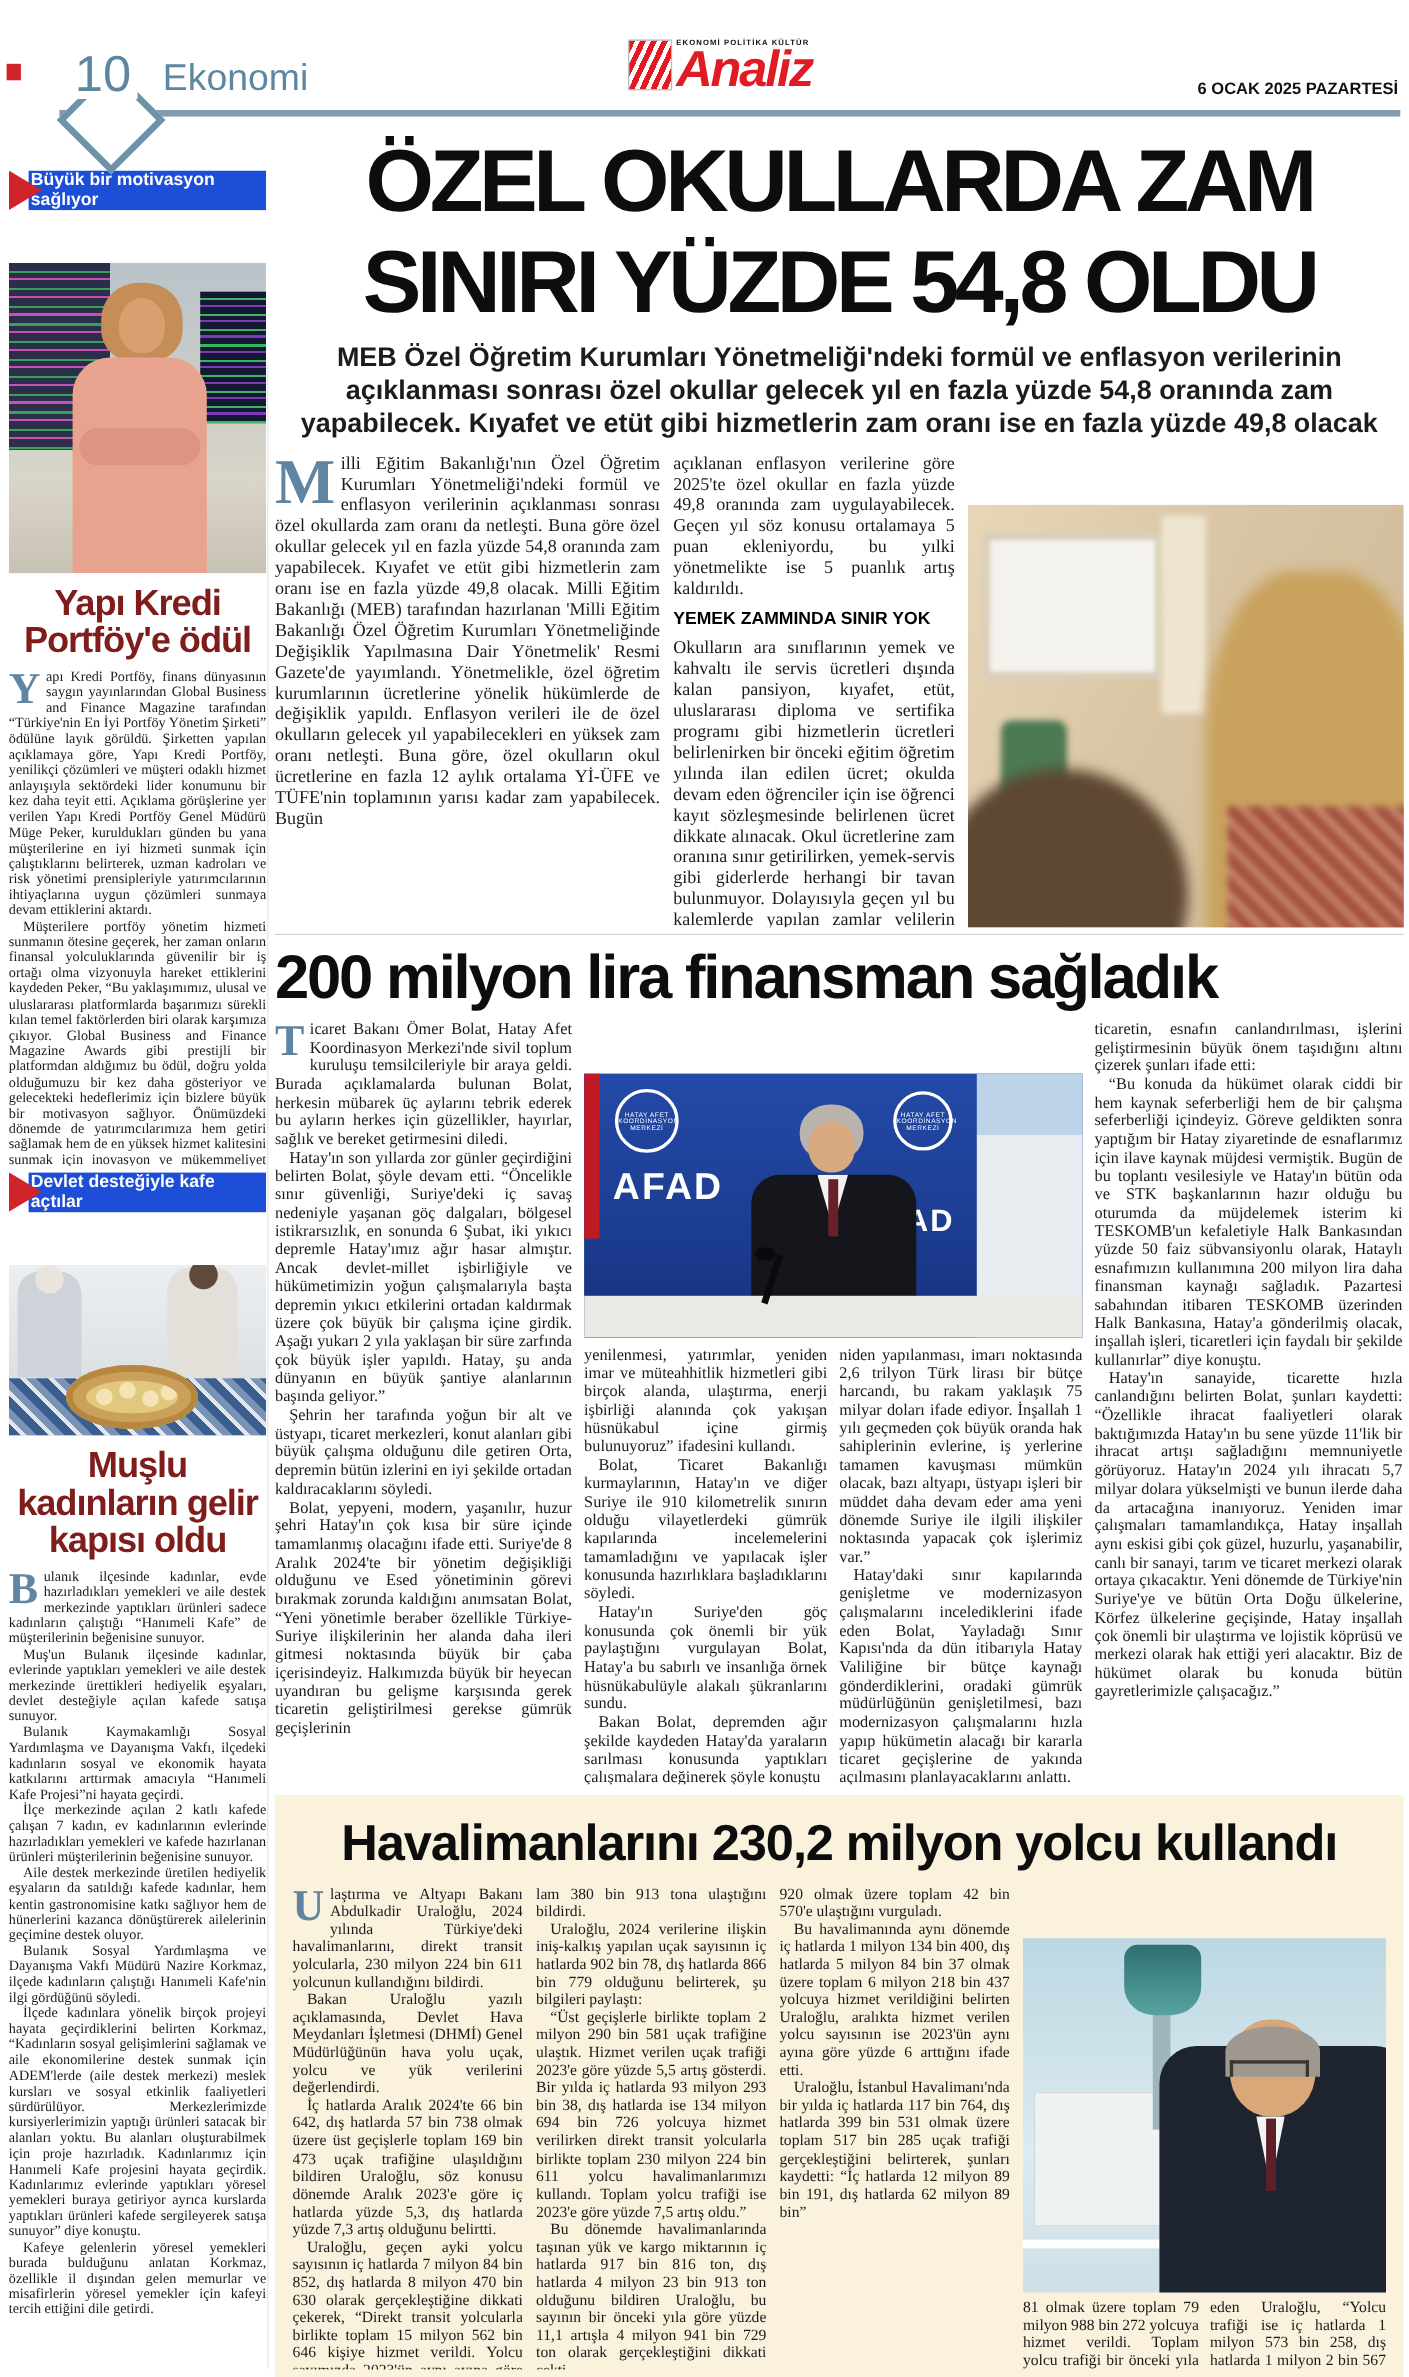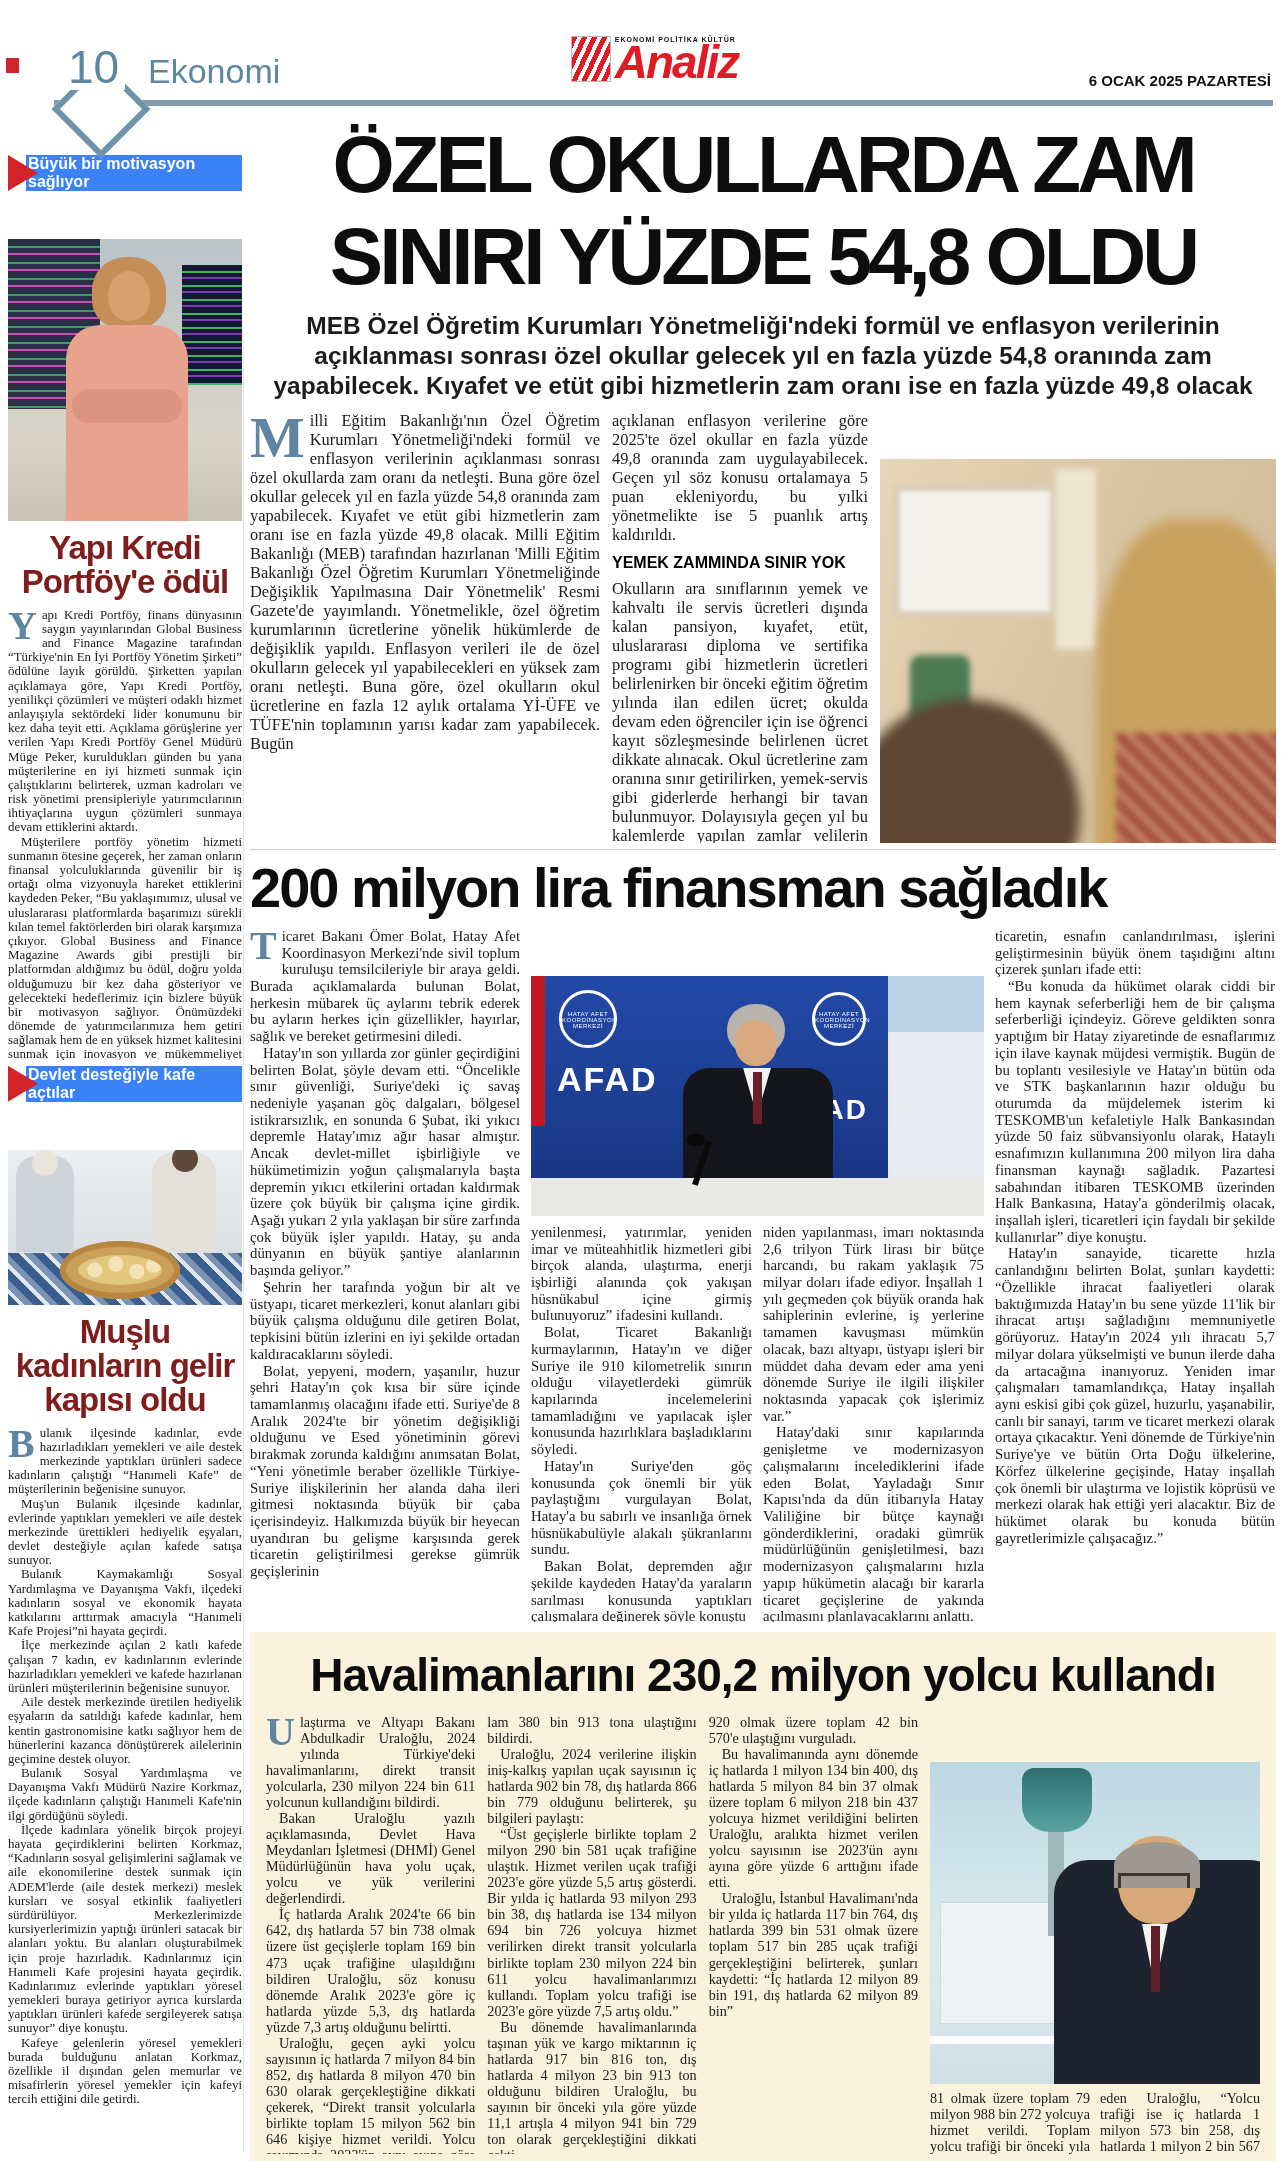--- a/index.html
+++ b/index.html
@@ -25,21 +25,21 @@
             letter-spacing:1px;}
   .logo-word{font-family:"Liberation Sans",sans-serif;font-style:italic;font-weight:800;
              font-size:46px;line-height:.85;color:#e01b24;letter-spacing:-2px;}
   .dateline{position:absolute;right:10px;top:72px;z-index:3;font-family:"Liberation Sans",sans-serif;
             font-size:15px;font-weight:700;color:#111;}
   .vrule{position:absolute;left:243px;top:330px;bottom:8px;width:1px;background:#e3e3e3;}
   
   .rail{position:absolute;left:8px;top:155px;width:234px;bottom:2px;overflow:hidden;}
   .kicker{display:flex;height:36px;margin-bottom:4px;}
   .kicker-arrow{width:30px;background:#d1232a;clip-path:polygon(0 0,100% 50%,0 100%);}
-  .kicker-bar{flex:1;background:#3b82f6;color:#fff;font-family:"Liberation Sans",sans-serif;
+  .kicker-bar{flex:1;background:#1d4ed8;color:#fff;font-family:"Liberation Sans",sans-serif;
               font-weight:700;font-size:16px;display:flex;align-items:center;padding-left:2px;
               margin-left:-12px;}
   .rail h2{font-family:"Liberation Sans",sans-serif;font-weight:600;font-size:33px;line-height:1.04;
            text-align:center;margin:10px 0 8px;color:#7f1d1d;letter-spacing:-1px;}
   .rail-body{font-size:12.9px;line-height:1.1;text-align:justify;overflow:hidden;}
   .rail-body.b1{height:452px;}
   .rail-body.b2{height:830px;}
   p{margin:0;text-indent:13px;}
   .paras p:first-child{text-indent:0;}
   .dropcap{float:left;font-weight:700;color:#5f85a2;font-size:40px;line-height:.8;padding:2px 5px 0 0;
@@ -208,21 +208,21 @@
 
     <div class="hair"></div>
 
     <div class="fin-h1">200 milyon lira finansman sağladık</div>
     <div class="fin-row">
       <div class="fin-col fin-c1">
         <span class="dropcap">T</span>
         <div class="paras">
             <p>icaret Bakanı Ömer Bolat, Hatay Afet Koordinasyon Merkezi'nde sivil toplum kuruluşu temsilcileriyle bir araya geldi. Burada açıklamalarda bulunan Bolat, herkesin mübarek üç aylarını tebrik ederek bu ayların herkes için güzellikler, hayırlar, sağlık ve bereket getirmesini diledi.</p>
             <p>Hatay'ın son yıllarda zor günler geçirdiğini belirten Bolat, şöyle devam etti. “Öncelikle sınır güvenliği, Suriye'deki iç savaş nedeniyle yaşanan göç dalgaları, bölgesel istikrarsızlık, en sonunda 6 Şubat, iki yıkıcı depremle Hatay'ımız ağır hasar almıştır. Ancak devlet-millet işbirliğiyle ve hükümetimizin yoğun çalışmalarıyla başta depremin yıkıcı etkilerini ortadan kaldırmak üzere çok büyük bir çalışma içine girdik. Aşağı yukarı 2 yıla yaklaşan bir süre zarfında çok büyük işler yapıldı. Hatay, şu anda dünyanın en büyük şantiye alanlarının başında geliyor.”</p>
-            <p>Şehrin her tarafında yoğun bir alt ve üstyapı, ticaret merkezleri, konut alanları gibi büyük çalışma olduğunu dile getiren Bolat, tepkisini bütün izlerini en iyi şekilde ortadan kaldıracaklarını söyledi.</p>
+            <p>Şehrin her tarafında yoğun bir alt ve üstyapı, ticaret merkezleri, konut alanları gibi büyük çalışma olduğunu dile getiren Orta, depremin bütün izlerini en iyi şekilde ortadan kaldıracaklarını söyledi.</p>
             <p>Bolat, yepyeni, modern, yaşanılır, huzur şehri Hatay'ın çok kısa bir süre içinde tamamlanmış olacağını ifade etti. Suriye'de 8 Aralık 2024'te bir yönetim değişikliği olduğunu ve Esed yönetiminin görevi bırakmak zorunda kaldığını anımsatan Bolat, “Yeni yönetimle beraber özellikle Türkiye-Suriye ilişkilerinin her alanda daha ileri gitmesi noktasında büyük bir çaba içerisindeyiz. Halkımızda büyük bir heyecan uyandıran bu gelişme karşısında gerek ticaretin geliştirilmesi gerekse gümrük geçişlerinin</p>
           </div>
       </div>
 
       <div class="fin-center">
         <div class="ph ph-afad">
           <div class="abs" style="left:0;top:0;width:14px;height:150px;background:#c01a26"></div>
           <div class="abs emblem" style="left:28px;top:14px;width:58px;height:58px">
             <div class="emblem-label" style="margin-top:18px">HATAY AFET KOORDİNASYON MERKEZİ</div>
           </div>

